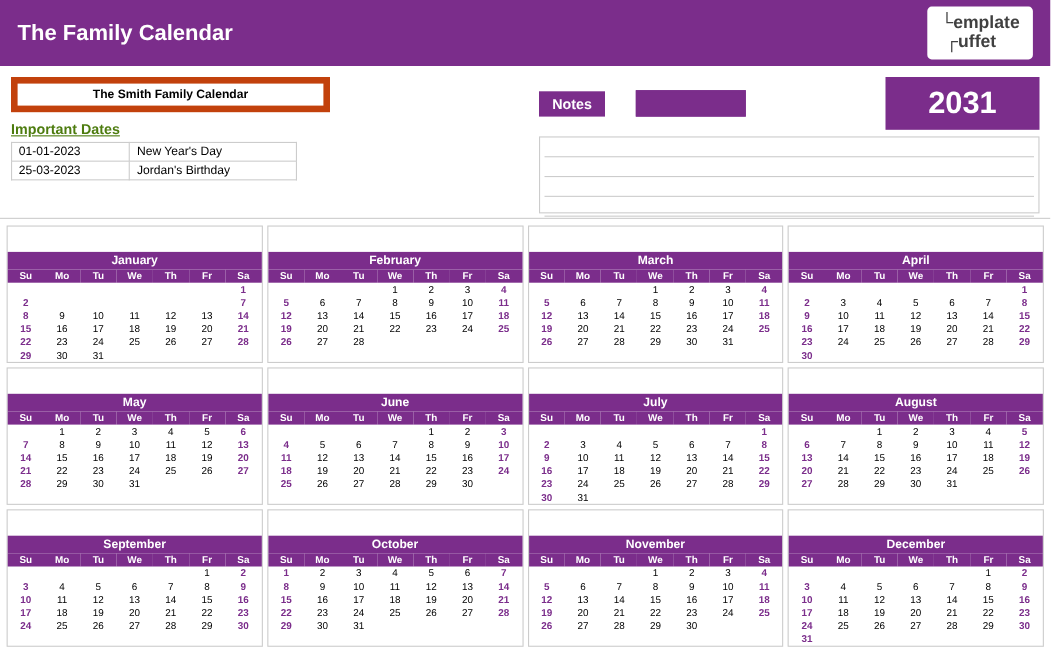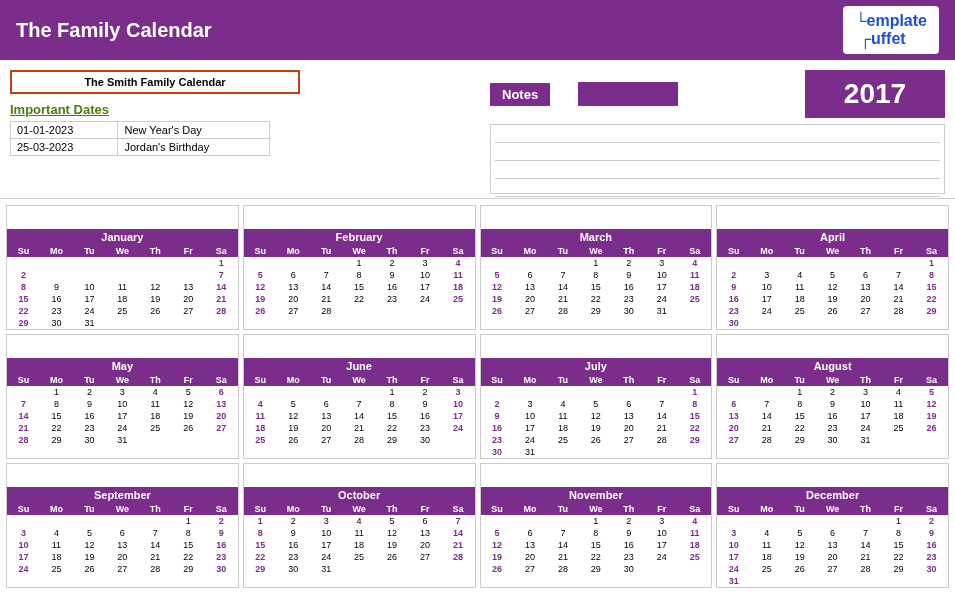--- a/index.html
+++ b/index.html
@@ -20,36 +20,36 @@
       font-weight: bold;
     }
     .logo-box {
       background: #fff;
       padding: 6px 12px;
       border-radius: 4px;
       display: flex;
       align-items: center;
       font-size: 16px;
       font-weight: bold;
-      color: #1d4ed8;
+      color: #404040;
     }
 
     
     .info-section {
       display: flex;
       padding: 10px 10px 4px 10px;
       gap: 10px;
       border-bottom: 1px solid #ccc;
     }
     .left-info {
       width: 470px;
       flex-shrink: 0;
     }
     .calendar-name-box {
-      border: 2px solid #c2410c;
+      border: 6px solid #c2410c;
       text-align: center;
       padding: 4px;
       font-weight: bold;
       width: 290px;
       margin-bottom: 8px;
     }
     .important-dates-title {
       font-weight: bold;
       color: #4d7c0f;
       text-decoration: underline;
@@ -181,21 +181,21 @@
             <td>25-03-2023</td>
             <td>Jordan's Birthday</td>
           </tr>
         </tbody>
     </table>
   </div>
   <div class="right-info">
     <div class="notes-year-row">
       <span class="notes-label">Notes</span>
       <div style="width:100px;height:24px;border:2px solid #7B2D8B;background:#7B2D8B;"></div>
-      <div class="year-box">2017</div>
+      <div class="year-box">2031</div>
     </div>
     <div class="notes-area">
       <div class="notes-lines">
         <div class="notes-line"></div>
         <div class="notes-line"></div>
         <div class="notes-line"></div>
         <div class="notes-line"></div>
       </div>
     </div>
   </div>

